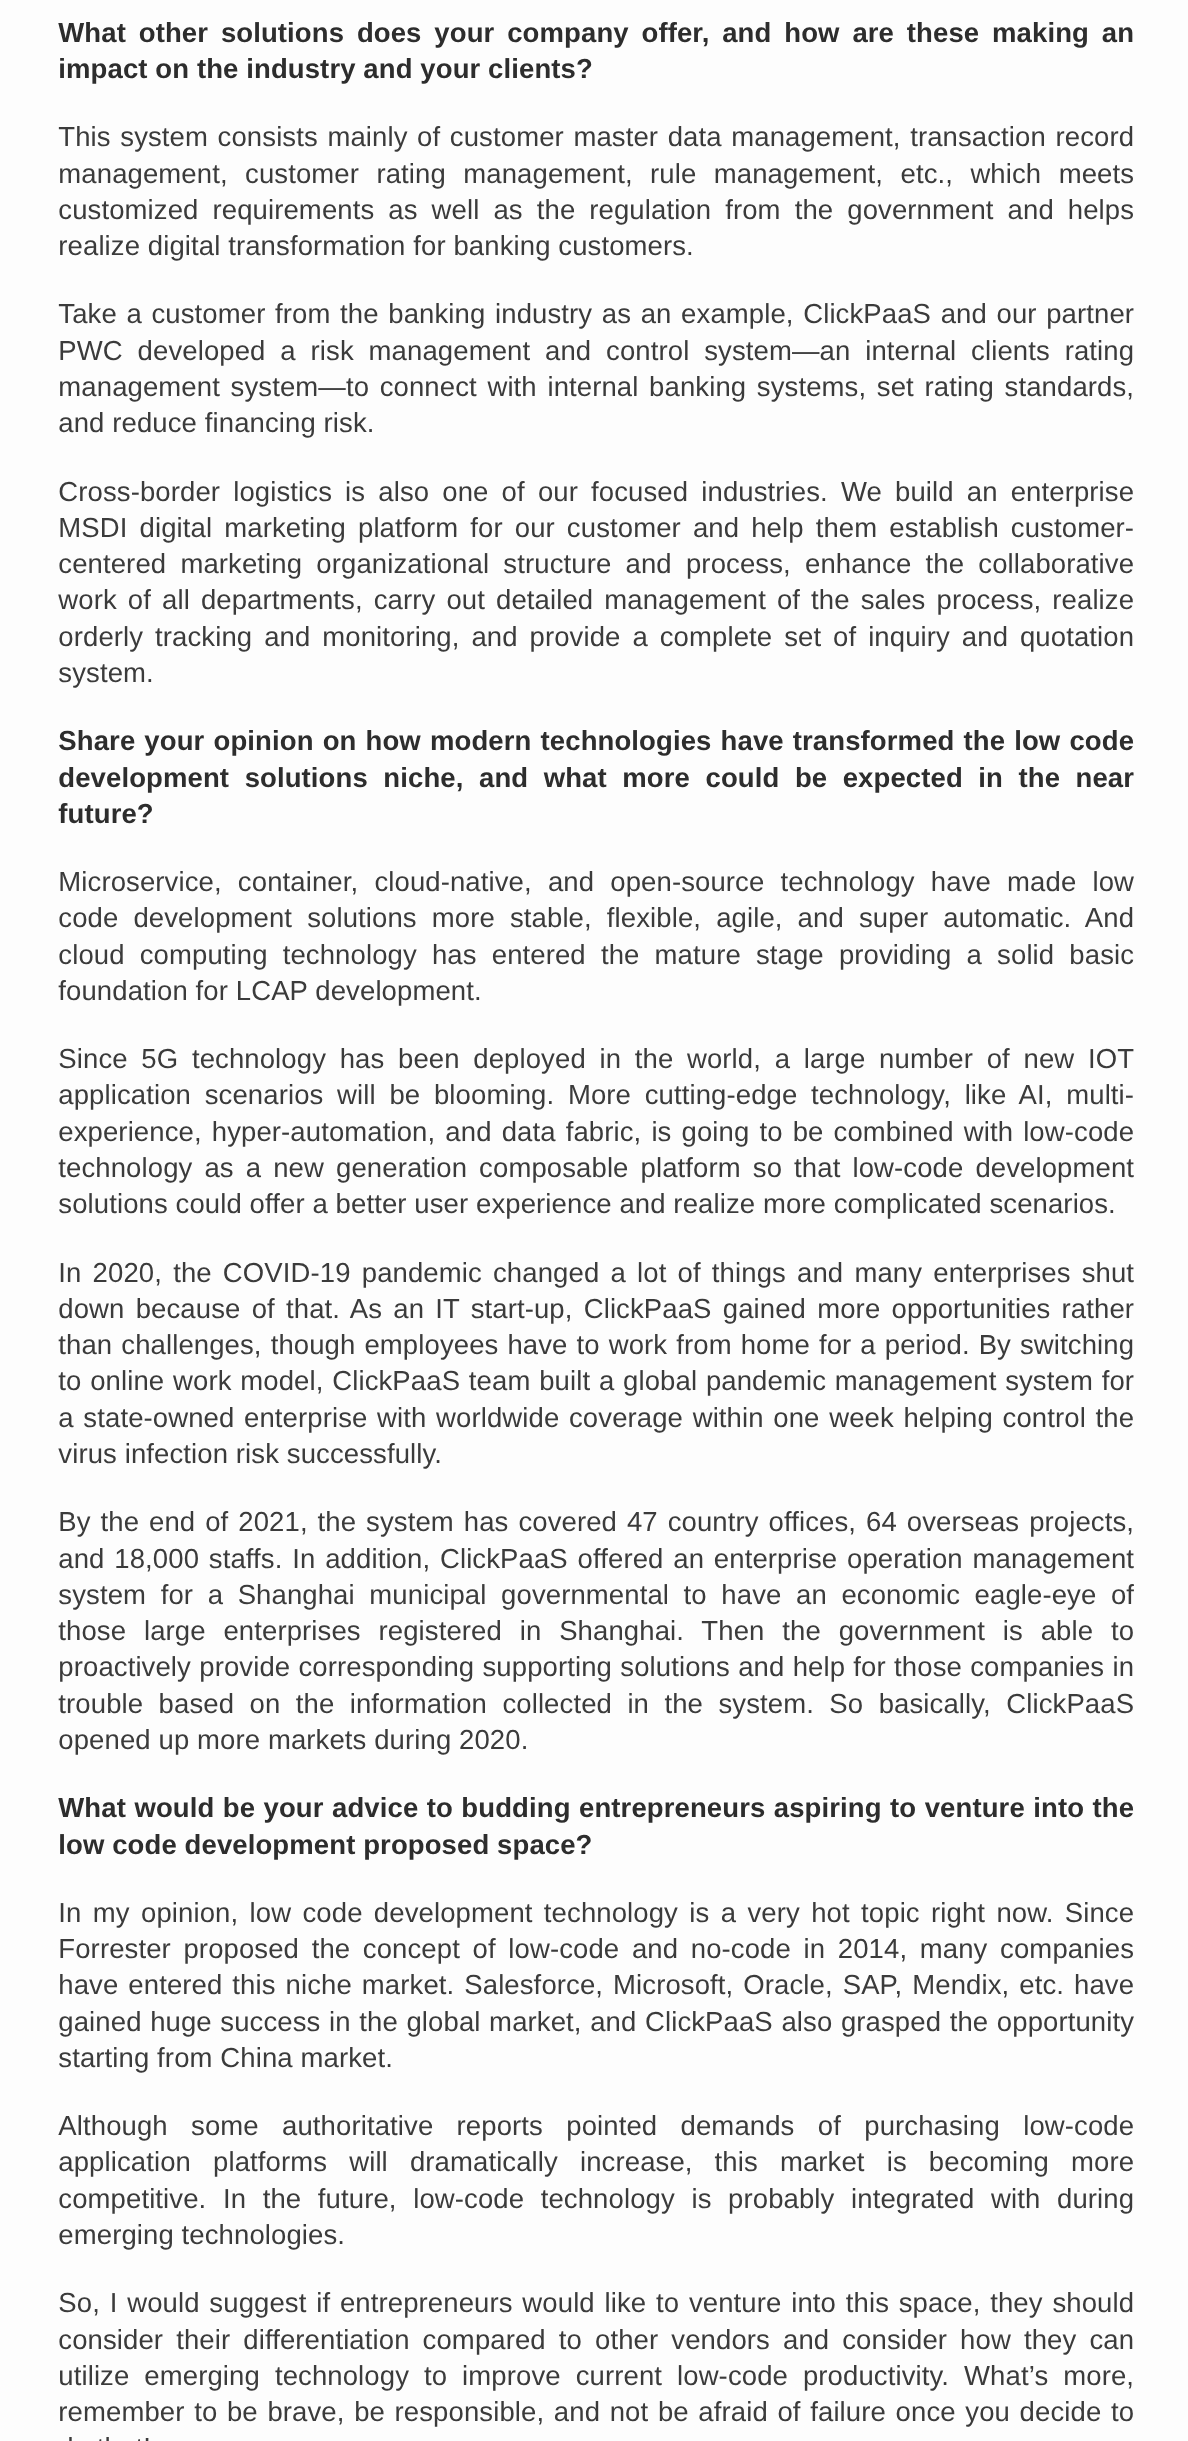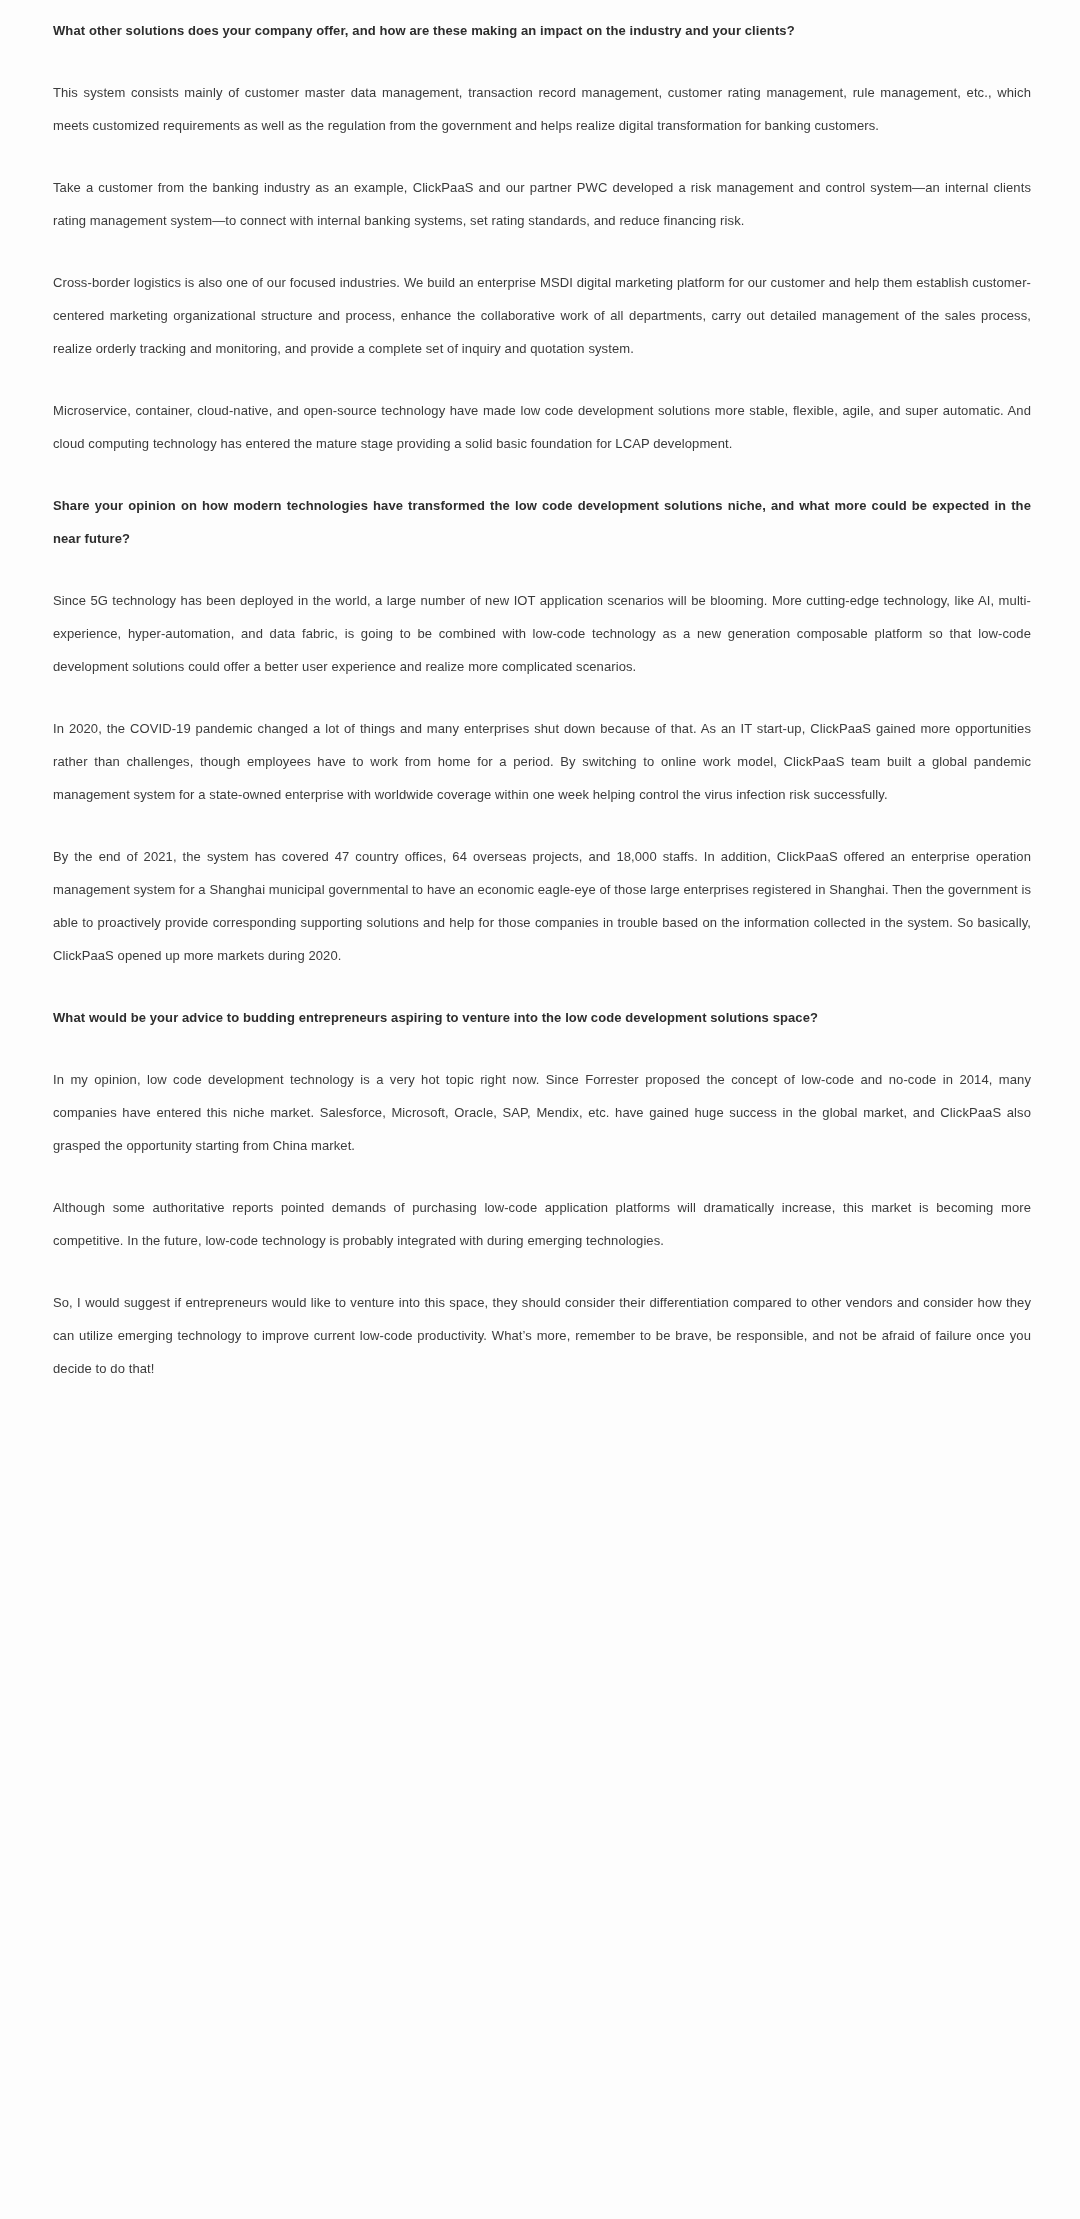--- a/index.html
+++ b/index.html
@@ -13,21 +13,21 @@
     font-family: "Liberation Sans", sans-serif;
     -webkit-font-smoothing: antialiased;
   }
   .article {
     box-sizing: border-box;
     width: 1080px;
     padding: 14px 47px 20px 53px;
   }
   .block {
     margin: 0 2px 29px 0;
-    font-size: 13px;
+    font-size: 25px;
     line-height: 33px;
     text-align: justify;
     text-justify: inter-word;
     color: #3b3b3b;
     letter-spacing: 0.1px;
   }
   .block:last-child {
     margin-bottom: 0;
   }
   .question {
@@ -36,22 +36,22 @@
   }
 </style>
 </head>
 <body style="background: rgb(253, 253, 253);">
 
 <main class="article">
     <p class="block question">What other solutions does your company offer, and how are these making an impact on the industry and your clients?</p>
     <p class="block para">This system consists mainly of customer master data management, transaction record management, customer rating management, rule management, etc., which meets customized requirements as well as the regulation from the government and helps realize digital transformation for banking customers.</p>
     <p class="block para">Take a customer from the banking industry as an example, ClickPaaS and our partner PWC developed a risk management and control system—an internal clients rating management system—to connect with internal banking systems, set rating standards, and reduce financing risk.</p>
     <p class="block para">Cross-border logistics is also one of our focused industries. We build an enterprise MSDI digital marketing platform for our customer and help them establish customer-centered marketing organizational structure and process, enhance the collaborative work of all departments, carry out detailed management of the sales process, realize orderly tracking and monitoring, and provide a complete set of inquiry and quotation system.</p>
+    <p class="block question">Share your opinion on how modern technologies have transformed the low code development solutions niche, and what more could be expected in the near future?</p>
     <p class="block para">Microservice, container, cloud-native, and open-source technology have made low code development solutions more stable, flexible, agile, and super automatic. And cloud computing technology has entered the mature stage providing a solid basic foundation for LCAP development.</p>
-    <p class="block question">Share your opinion on how modern technologies have transformed the low code development solutions niche, and what more could be expected in the near future?</p>
     <p class="block para">Since 5G technology has been deployed in the world, a large number of new IOT application scenarios will be blooming. More cutting-edge technology, like AI, multi-experience, hyper-automation, and data fabric, is going to be combined with low-code technology as a new generation composable platform so that low-code development solutions could offer a better user experience and realize more complicated scenarios.</p>
     <p class="block para">In 2020, the COVID-19 pandemic changed a lot of things and many enterprises shut down because of that. As an IT start-up, ClickPaaS gained more opportunities rather than challenges, though employees have to work from home for a period. By switching to online work model, ClickPaaS team built a global pandemic management system for a state-owned enterprise with worldwide coverage within one week helping control the virus infection risk successfully.</p>
     <p class="block para">By the end of 2021, the system has covered 47 country offices, 64 overseas projects, and 18,000 staffs. In addition, ClickPaaS offered an enterprise operation management system for a Shanghai municipal governmental to have an economic eagle-eye of those large enterprises registered in Shanghai. Then the government is able to proactively provide corresponding supporting solutions and help for those companies in trouble based on the information collected in the system. So basically, ClickPaaS opened up more markets during 2020.</p>
-    <p class="block question">What would be your advice to budding entrepreneurs aspiring to venture into the low code development solutions space?</p>
+    <p class="block question">What would be your advice to budding entrepreneurs aspiring to venture into the low code development proposed space?</p>
     <p class="block para">In my opinion, low code development technology is a very hot topic right now. Since Forrester proposed the concept of low-code and no-code in 2014, many companies have entered this niche market. Salesforce, Microsoft, Oracle, SAP, Mendix, etc. have gained huge success in the global market, and ClickPaaS also grasped the opportunity starting from China market.</p>
     <p class="block para">Although some authoritative reports pointed demands of purchasing low-code application platforms will dramatically increase, this market is becoming more competitive. In the future, low-code technology is probably integrated with during emerging technologies.</p>
     <p class="block para">So, I would suggest if entrepreneurs would like to venture into this space, they should consider their differentiation compared to other vendors and consider how they can utilize emerging technology to improve current low-code productivity. What’s more, remember to be brave, be responsible, and not be afraid of failure once you decide to do that!</p>
   </main>
 
 </body></html>

